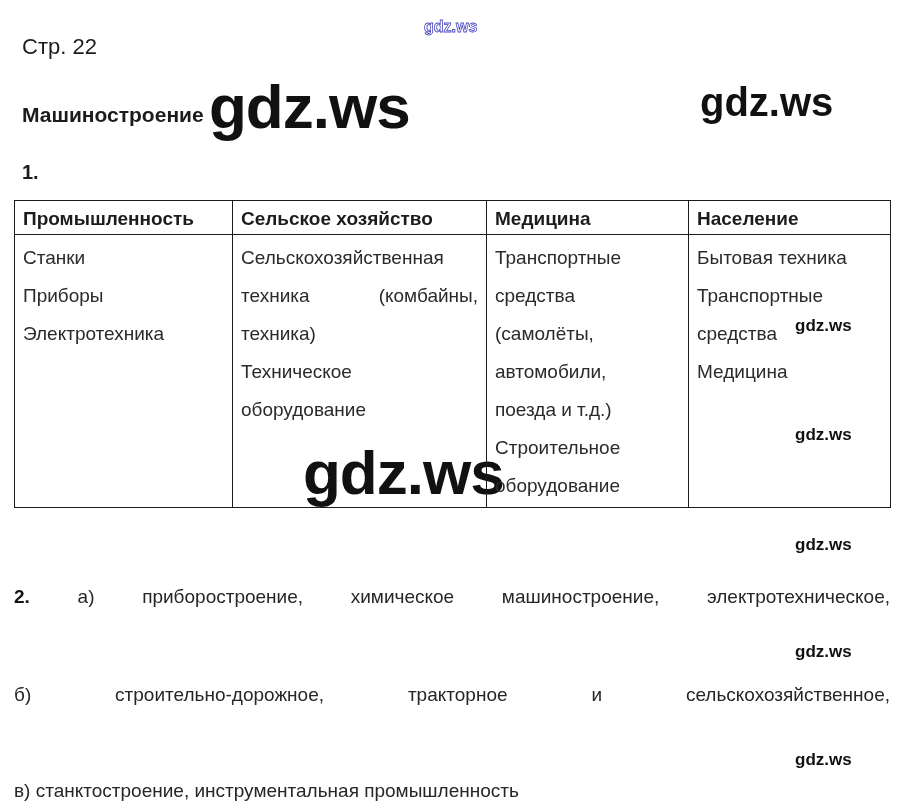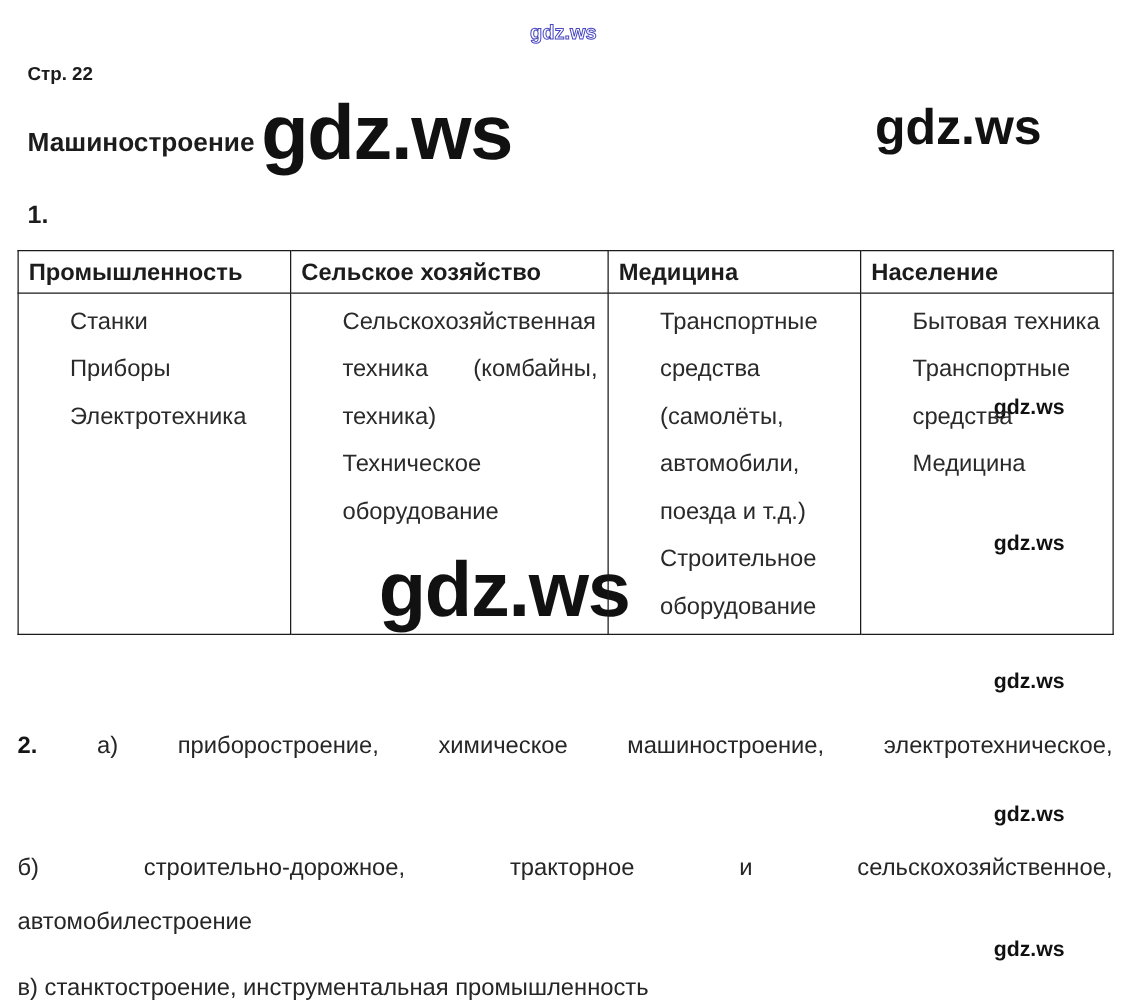--- a/index.html
+++ b/index.html
@@ -7,21 +7,21 @@
     position:relative;
     width:901px;height:804px;
     background:#ffffff;
     font-family:"Liberation Sans","DejaVu Sans",sans-serif;
     color:#242424;
     overflow:hidden;
   }
   .abs{position:absolute;margin-top:16px;}
 
   
-  .page-label{left:22px;top:35px;font-size:15px;font-weight:700;color:#1c1c1c;}
+  .page-label{left:22px;top:18px;font-size:22px;font-weight:400;color:#1c1c1c;}
   .doc-title{left:22px;top:87px;font-size:21px;font-weight:700;color:#1c1c1c;}
   .q1-label{left:22px;top:145px;font-size:20px;font-weight:700;color:#1c1c1c;}
 
   
   .wm{color:#111;line-height:1;white-space:nowrap;}
   .wm-blue{left:424px;top:3px;font-size:16px;font-weight:700;color:#4847c0;}
   @supports (-webkit-text-stroke:1px #000){
     .wm-blue{color:#ffffff;-webkit-text-stroke:0.8px #4847c0;}
   }
   .wm-big-top{left:209px;top:60px;font-size:62px;font-weight:600;letter-spacing:-1px;}
@@ -49,21 +49,21 @@
     height:31px;
     font-size:19px;font-weight:700;color:#1c1c1c;
     line-height:31px;
   }
   table.main td{
     height:268px;
     font-size:19px;color:#2a2a2a;
     line-height:38px;
     padding-top:4px;
   }
-  .cl{display:block;margin-left:33px;}
+  .cl{display:block;}
   .jl{text-align:justify;text-align-last:justify;}
 
   
   .q2-block{left:14px;width:876px;font-size:19px;color:#262626;line-height:43px;}
   .q2-a{top:559px;}
   .q2-b{top:657px;}
   .q2-v{top:753px;}
   .q2-num{font-weight:700;color:#151515;}
 </style>
 </head>
@@ -130,20 +130,19 @@
     </tr>
   </tbody>
     </table>
 
   <div class="abs q2-block q2-a">
     <div class="jl"><span class="q2-num">2.</span> <span>а) приборостроение, химическое машиностроение, электротехническое,</span></div>
   </div>
 
   <div class="abs q2-block q2-b">
     <div class="jl">б) строительно-дорожное, тракторное и сельскохозяйственное,</div>
-    <div>автомобилестроение</div>
   </div>
 
   <div class="abs q2-block q2-v">
     <div>в) станктостроение, инструментальная промышленность</div>
   </div>
 
 </div>
 
 </body></html>

